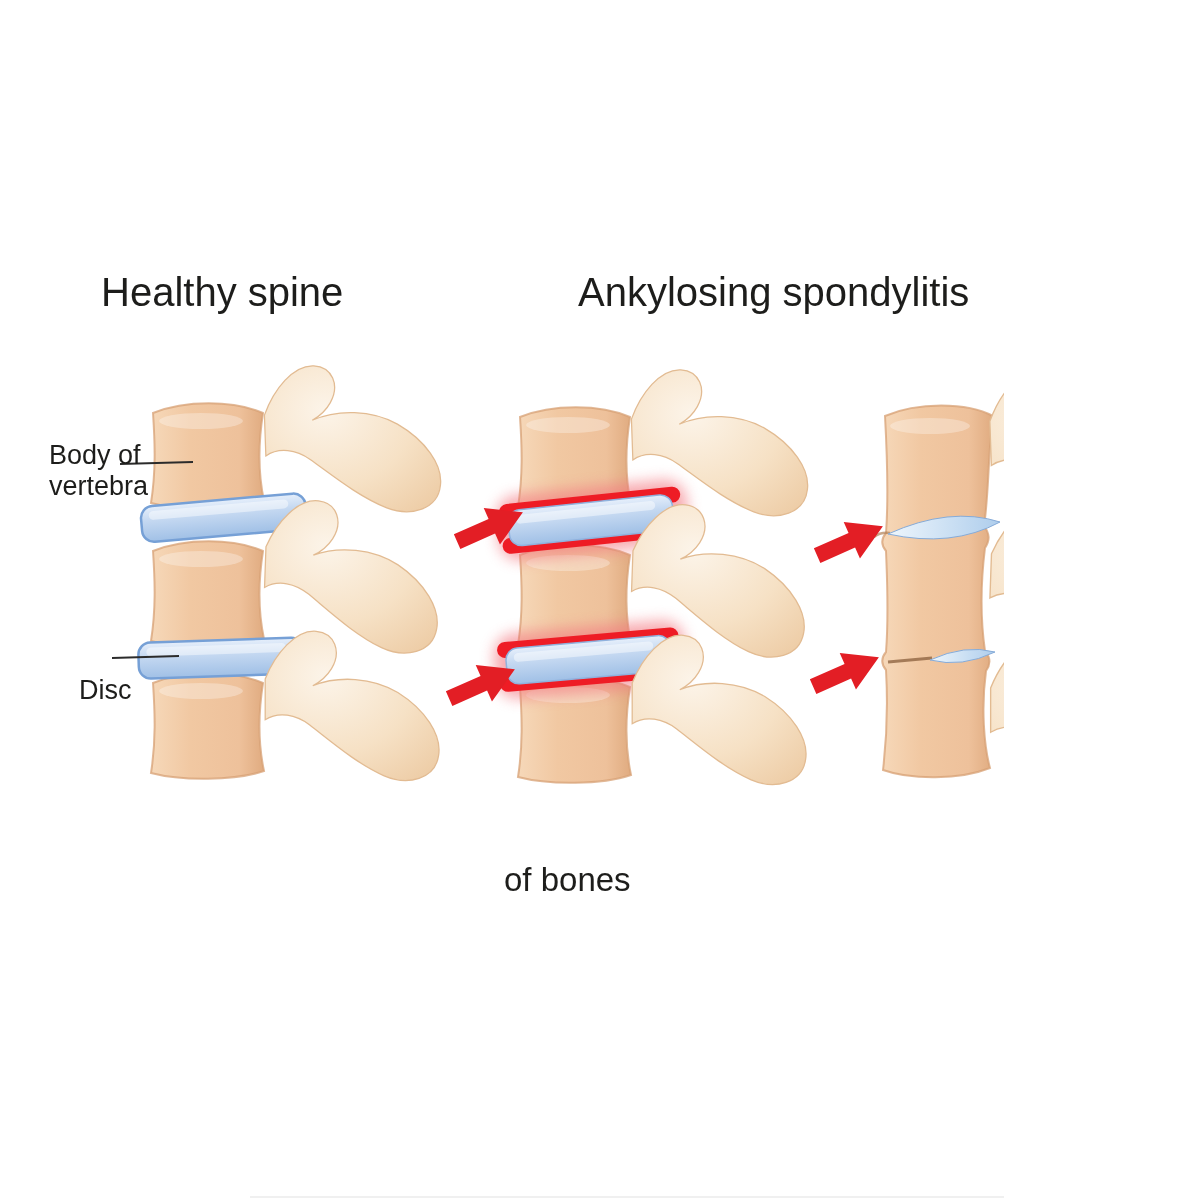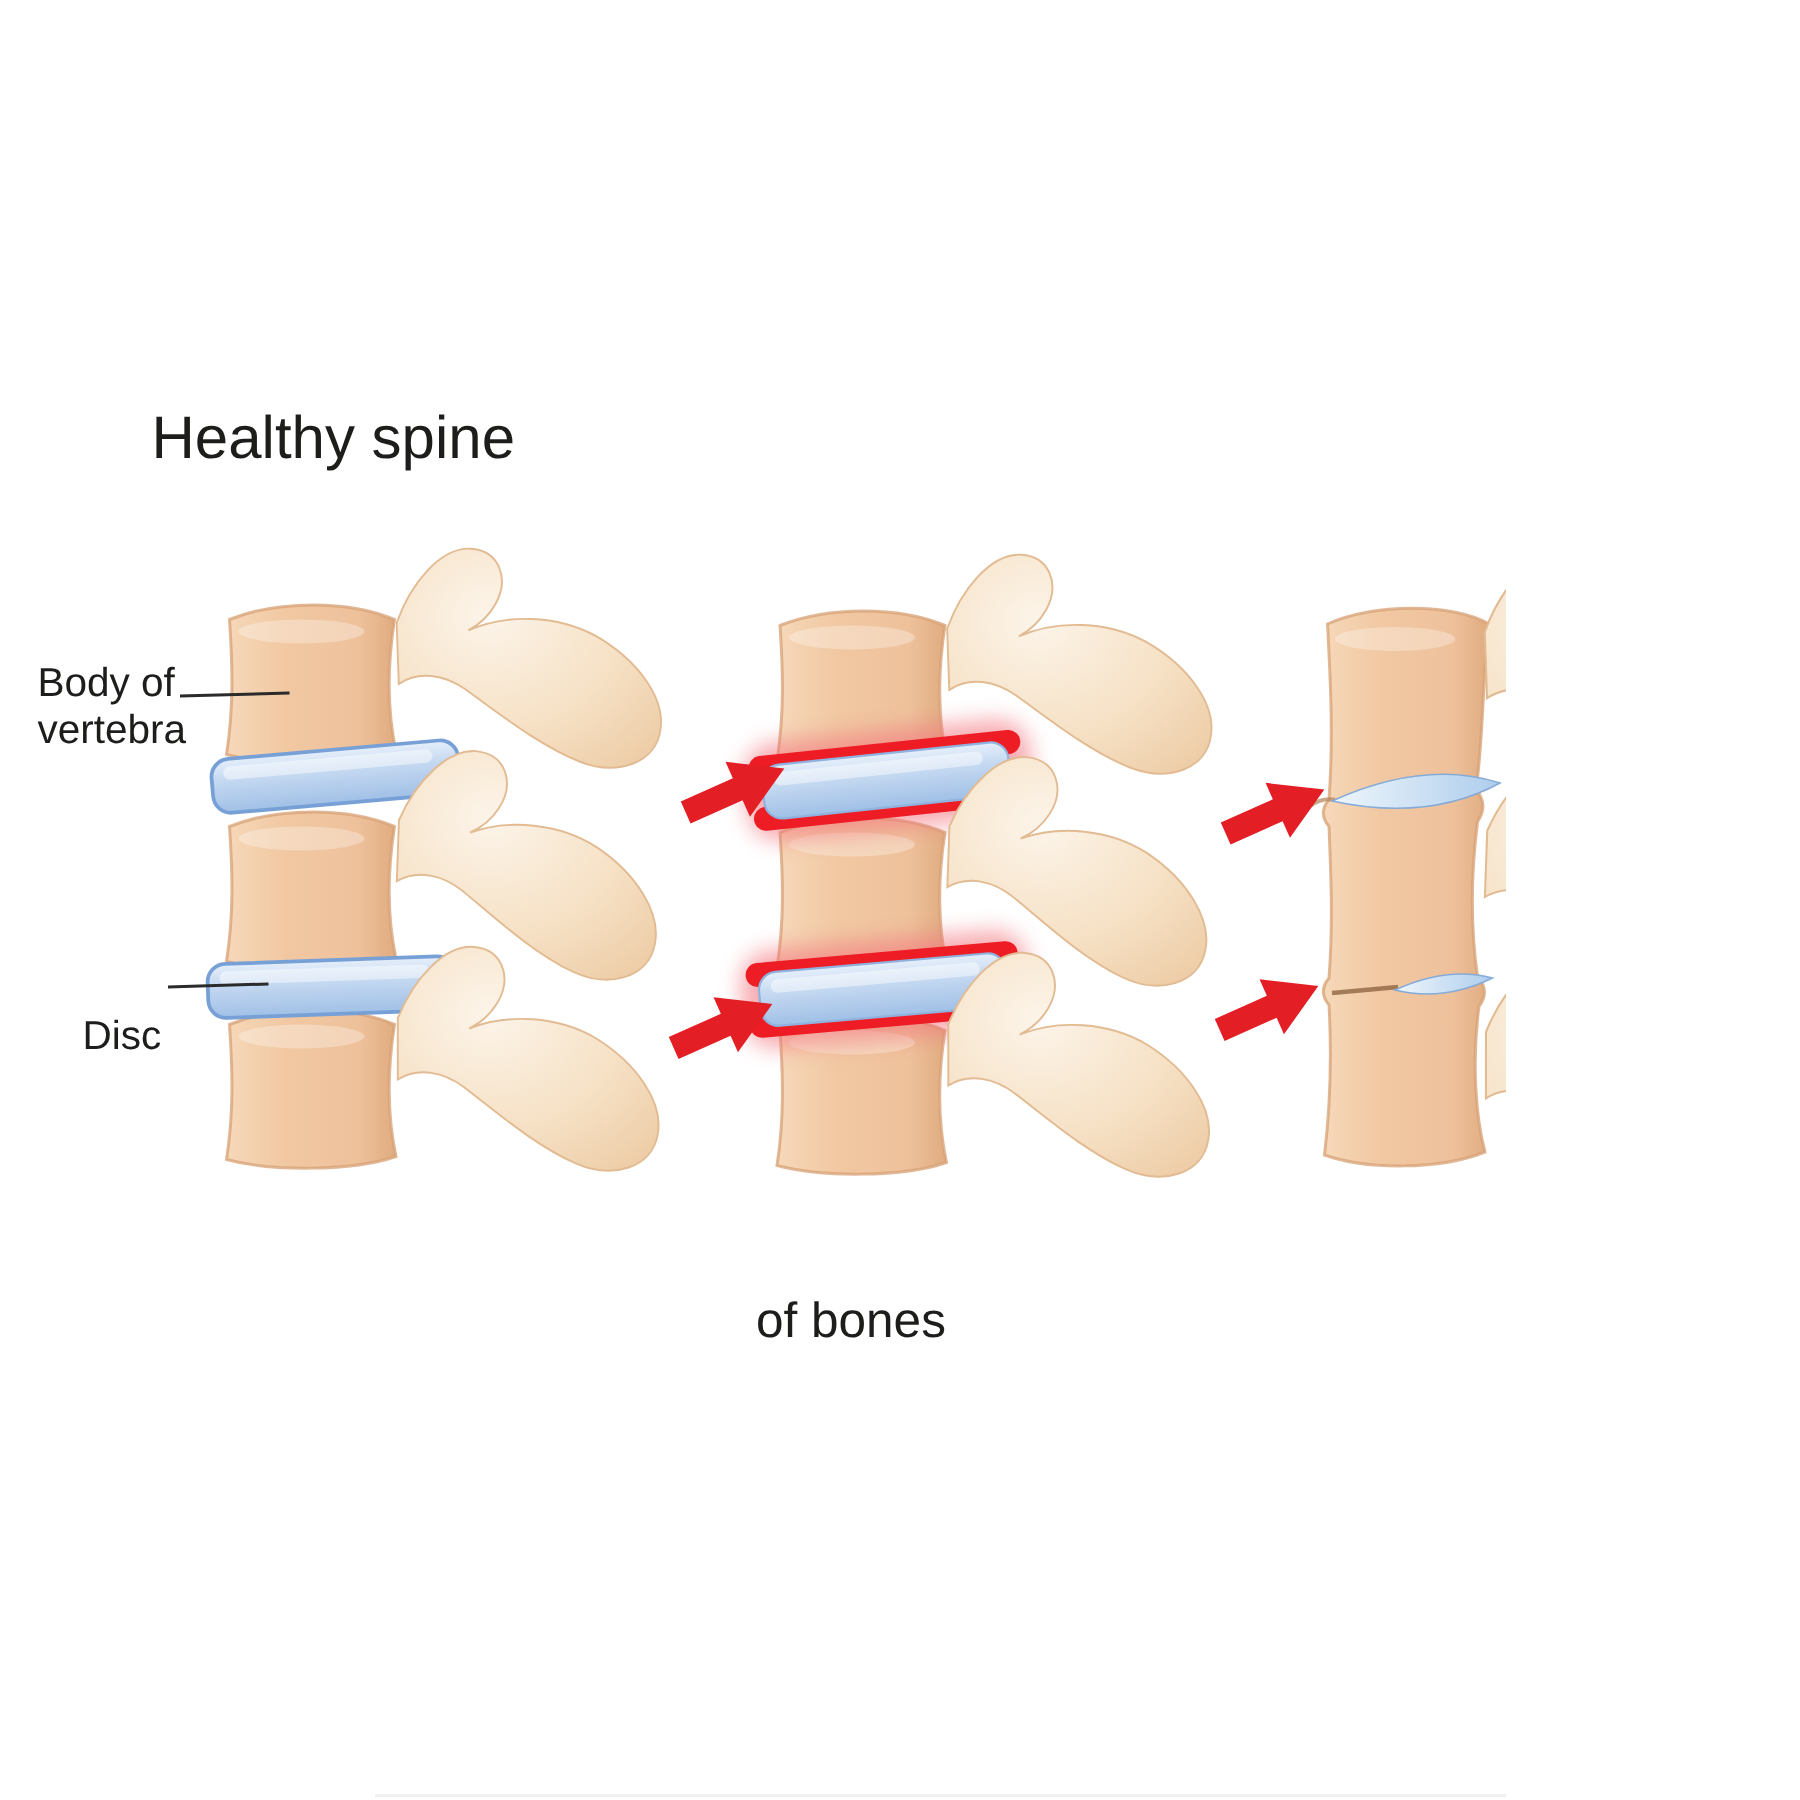--- a/index.html
+++ b/index.html
@@ -3,21 +3,21 @@
 <meta charset="utf-8">
 <style>
   html,body{margin:0;padding:0;background:#ffffff;}
   .canvas{
     position:relative;width:1004px;height:1200px;background:#ffffff;
     overflow:hidden;font-family:Liberation Sans, sans-serif;color:#1d1d1b;
   }
   .art{position:absolute;left:0;top:0;}
   .txt{position:absolute;white-space:nowrap;}
   .title{font-size:40px;line-height:44px;font-weight:400;}
-  .label{font-size:27px;line-height:31px;}
+  .label{font-size:27px;line-height:31px;margin-left:24px;}
   .caption{font-size:33px;line-height:44px;}
 </style>
 </head>
 <body>
 
 <div class="canvas">
 
   <svg class="art" width="1200" height="1200" viewBox="0 0 1200 1200">
     <defs>
       <linearGradient id="bodyGrad" x1="0" y1="0" x2="1" y2="0">
@@ -141,20 +141,21 @@
 
       <polygon points="-36,-8 2,-8 2,-20 36,0 2,20 2,8 -36,8" transform="translate(850,541) rotate(-24)" fill="#e31e25"></polygon>
       <polygon points="-36,-8 2,-8 2,-20 36,0 2,20 2,8 -36,8" transform="translate(846,672) rotate(-24)" fill="#e31e25"></polygon>
     </g>
 
     <rect x="250" y="1196" width="950" height="2" fill="#f0f0f0"></rect>
   </svg>
 
   <div class="txt title" style="left:101px;top:270px;">Healthy spine</div>
 
+  <div class="txt title" style="left:578px;top:270px;">Ankylosing spondylitis</div>
 
   <div class="txt label" style="left:25px;top:440px;">
     <div>Body of</div>
     <div>vertebra</div>
   </div>
 
   <div class="txt label" style="left:55px;top:675px;">Disc</div>
 
   <div class="txt caption" style="left:504px;top:858px;">
     <div>of bones</div>

